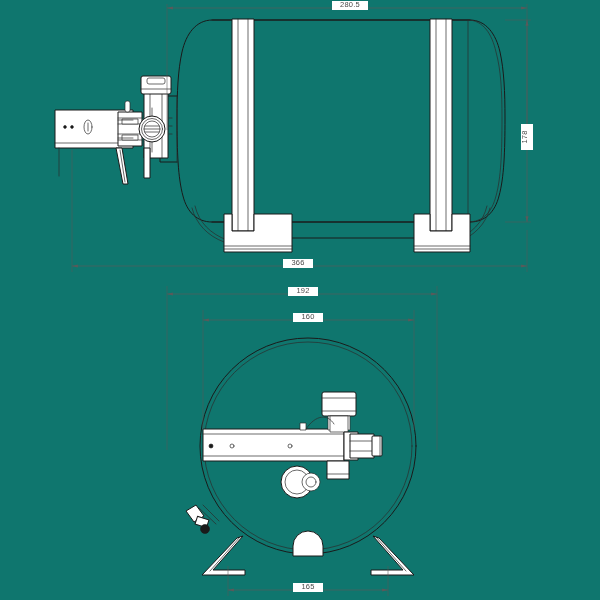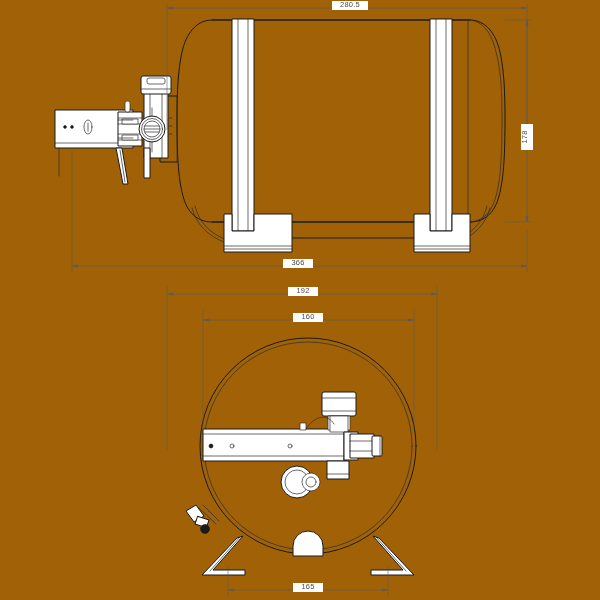--- a/index.html
+++ b/index.html
@@ -11,21 +11,21 @@
   body {
     width: 600px;
     height: 600px;
     overflow: hidden;
     font-family: "Liberation Sans", sans-serif;
   }
   #drawing-root {
     position: relative;
     width: 600px;
     height: 600px;
-    background: #a16207;
+    background: #0f766e;
   }
   svg#cad {
     display: block;
     width: 600px;
     height: 600px;
   }
   .obj {
     fill: none;
     stroke: #1a1a1a;
     stroke-width: 1;

